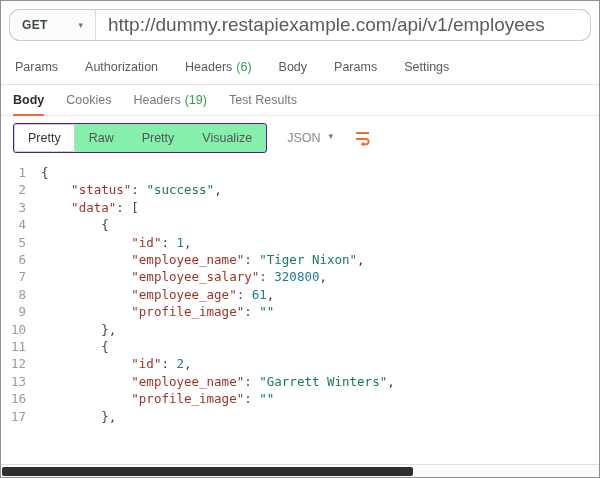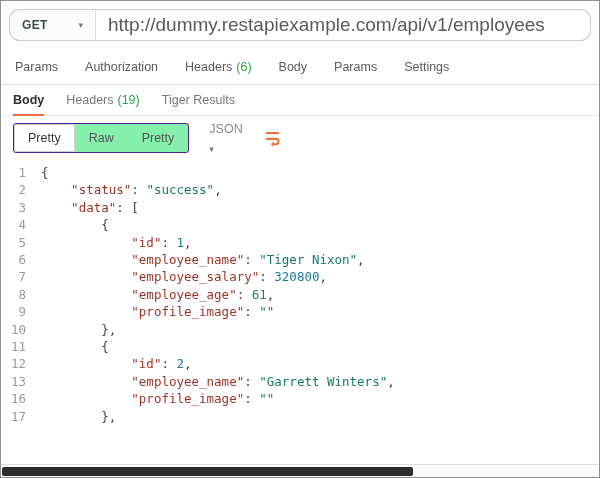--- a/index.html
+++ b/index.html
@@ -29,21 +29,21 @@
   .resp-tab { font-size:12.5px; color:#777; cursor:pointer; position:relative; display:flex; align-items:center; white-space:nowrap; }
   .resp-tab.active { color:#2f2f2f; font-weight:700; }
   .resp-tab.active::after { content:""; position:absolute; left:0; right:0; bottom:-1px; height:2px; background:var(--accent_orange); }
 
   
   .resp-toolbar { display:flex; align-items:center; padding:0 12px; height:44px; gap:20px; }
   .mode-group { display:flex; border:1px solid #4c1d95; border-radius:3px; overflow:hidden; background:#86efac; }
   .mode-btn { border:none; background:transparent; padding:7px 14px; font-size:12.5px; color:#555;
               cursor:pointer; font-family:"Liberation Sans", sans-serif; }
   .mode-btn.active { background:#fff; outline:1px solid #cfcfcf; outline-offset:-1px; border-radius:3px; color:#333; }
-  .format-select { display:flex; align-items:flex-start; gap:8px; font-size:12.5px; color:#8a8a8a; cursor:pointer;flex-direction:column; }
+  .format-select { display:flex; align-items:flex-start; gap:8px; font-size:12.5px; color:#8a8a8a; cursor:pointer; }
   .wrap-icon { cursor:pointer; display:flex; align-items:center; }
 
   
   .code-area { flex:1; overflow:hidden; font-family:"DejaVu Sans Mono", monospace; font-size:12.5px; padding-top:4px; }
   .code-line { display:flex; line-height:17.4px; }
   .line-num { width:40px; text-align:right; padding-right:15px; color:#9a9a9a; flex-shrink:0; user-select:none; }
   .line-content { white-space:pre; color:#3f3f3f; }
   .tok-k { color:var(--key); }
   .tok-s { color:var(--string); }
   .tok-n { color:var(--number); }
@@ -75,33 +75,37 @@
       <div class="req-tab"><span>Body</span></div>
       <div class="req-tab"><span>Params</span></div>
       <div class="req-tab"><span>Settings</span></div>
     </div>
 
   <div class="resp-tabs" id="resp-tabs">
       <div class="resp-tab active">
         <span>Body</span>
       </div>
       <div class="resp-tab">
+        <span>Cookies</span>
+      </div>
+      <div class="resp-tab">
         <span>Headers</span>
         <span class="count">(19)</span>
       </div>
       <div class="resp-tab">
-        <span>Tiger Results</span>
+        <span>Test Results</span>
       </div>
     </div>
 
   <div class="resp-toolbar">
     <div class="mode-group" id="mode-group">
         <button class="mode-btn active">Pretty</button>
         <button class="mode-btn">Raw</button>
         <button class="mode-btn">Pretty</button>
+        <button class="mode-btn">Visualize</button>
       </div>
     <div class="format-select">
       <span>JSON</span>
       <span class="chev">▾</span>
     </div>
     <div class="wrap-icon">
       <svg width="19" height="18" viewBox="0 0 19 18" fill="none">
         <line x1="3" y1="4" x2="16" y2="4" stroke="#f26b3a" stroke-width="2"></line>
         <path d="M3 10 H13 a2.6 2.6 0 0 1 0 5.2 H9.5" stroke="#f26b3a" stroke-width="2" fill="none"></path>
         <path d="M10.8 12.4 L7.6 15.2 L10.8 17.4 Z" fill="#f26b3a"></path>

